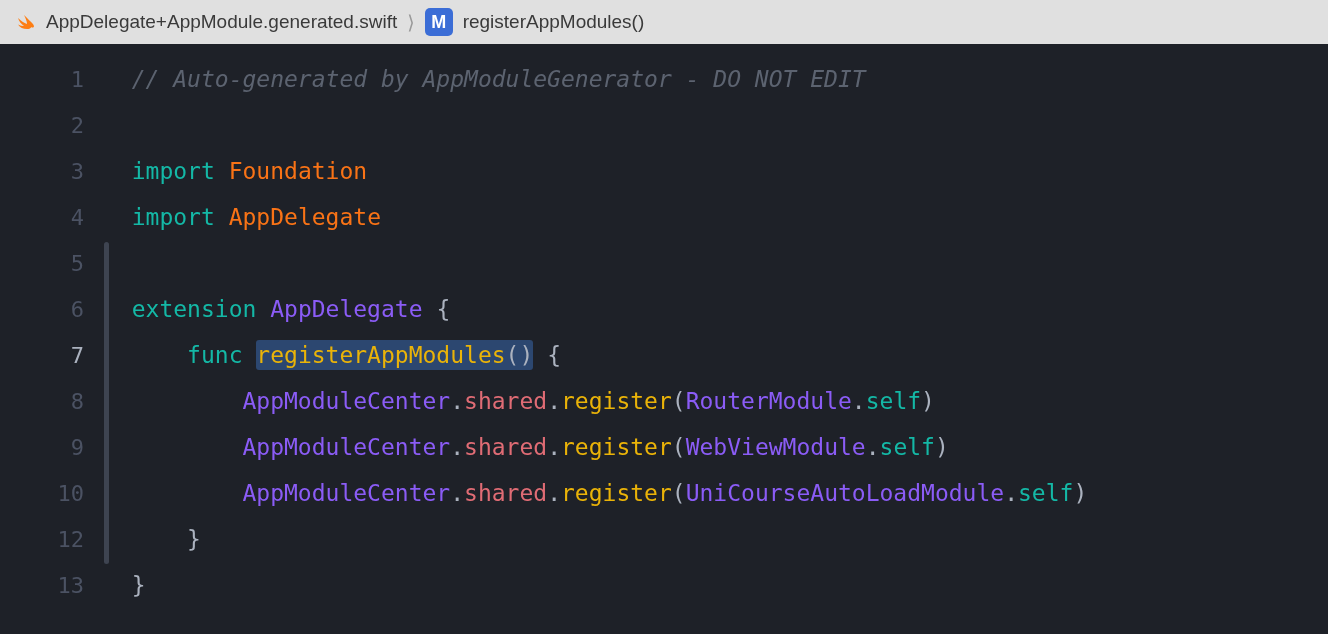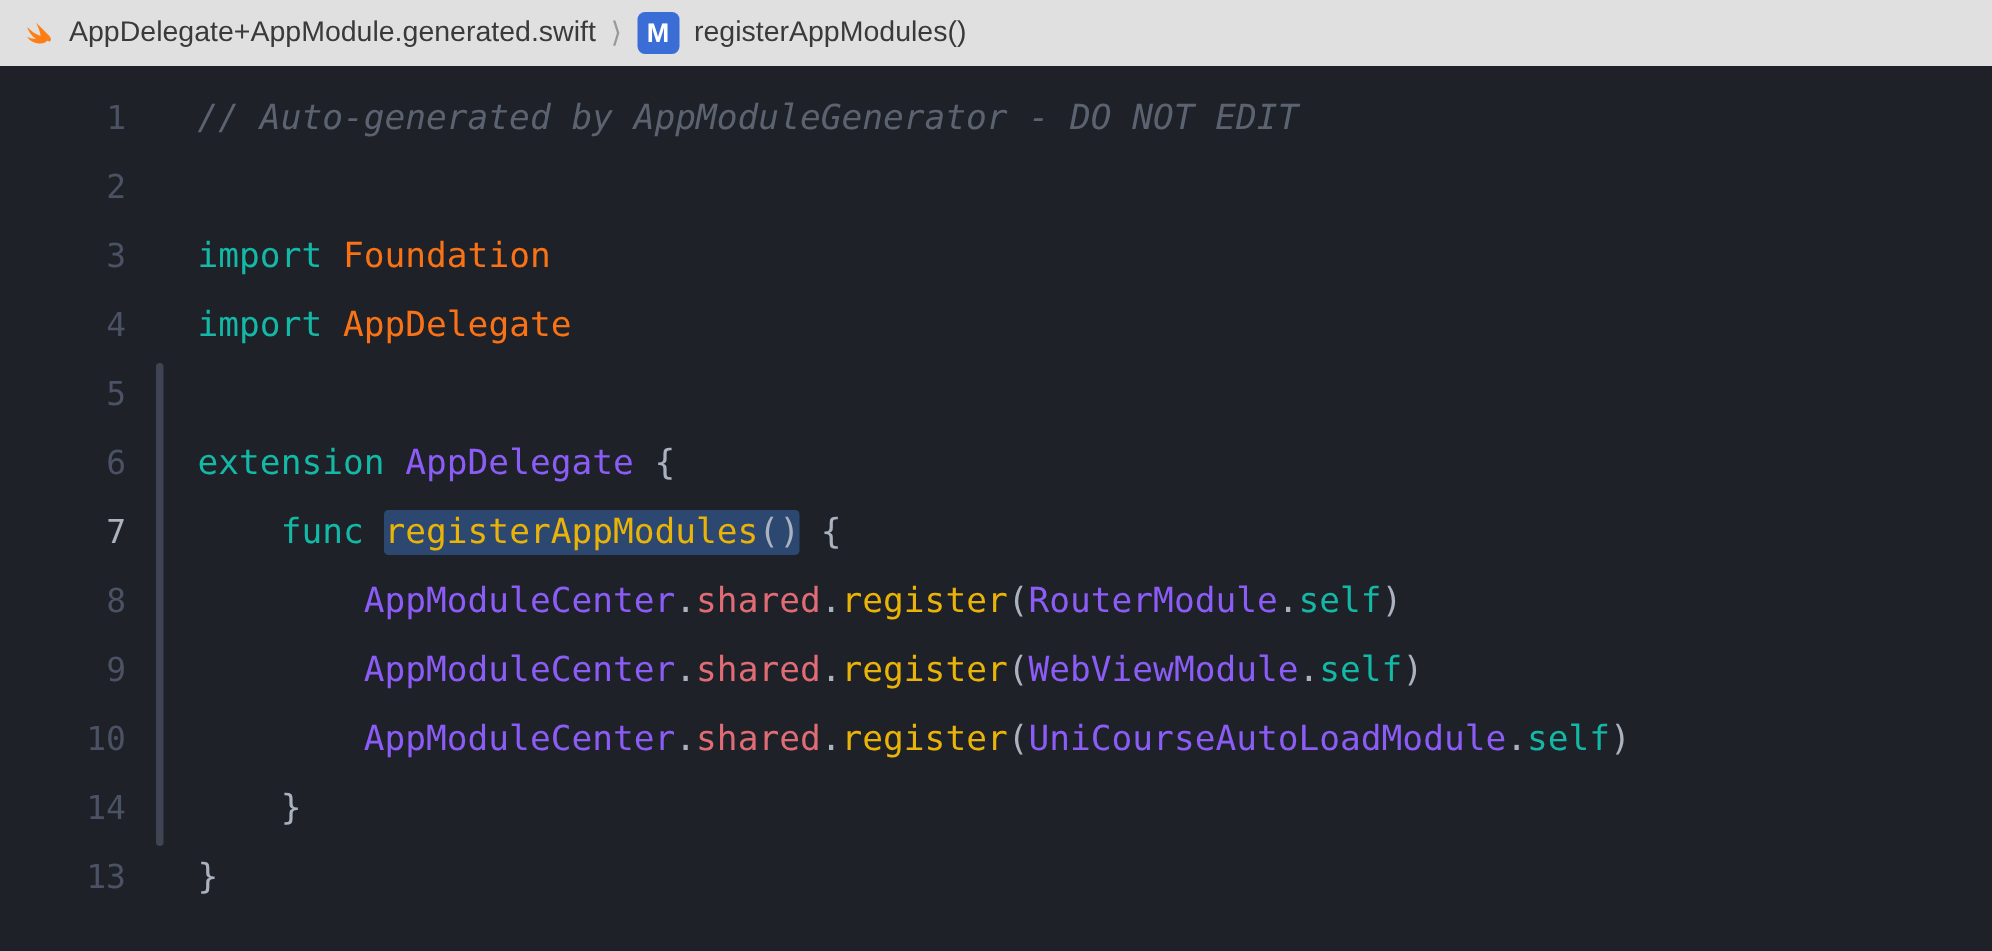--- a/index.html
+++ b/index.html
@@ -150,21 +150,21 @@
     <div class="line-number">1</div>
     <div class="line-number">2</div>
     <div class="line-number">3</div>
     <div class="line-number">4</div>
     <div class="line-number">5</div>
     <div class="line-number">6</div>
     <div class="line-number current">7</div>
     <div class="line-number">8</div>
     <div class="line-number">9</div>
     <div class="line-number">10</div>
-    <div class="line-number">14</div>
+    <div class="line-number">12</div>
     <div class="line-number">13</div>
   </div>
 
   <div class="code-area">
     <div class="code-line">  <span class="tok-comment">// Auto-generated by AppModuleGenerator - DO NOT EDIT</span></div>
     <div class="code-line"></div>
     <div class="code-line">  <span class="tok-keyword">import</span> <span class="tok-identifier">Foundation</span></div>
     <div class="code-line">  <span class="tok-keyword">import</span> <span class="tok-identifier">AppDelegate</span></div>
     <div class="code-line"></div>
     <div class="code-line">  <span class="tok-keyword">extension</span> <span class="tok-type">AppDelegate</span> <span class="tok-brace">{</span></div>

